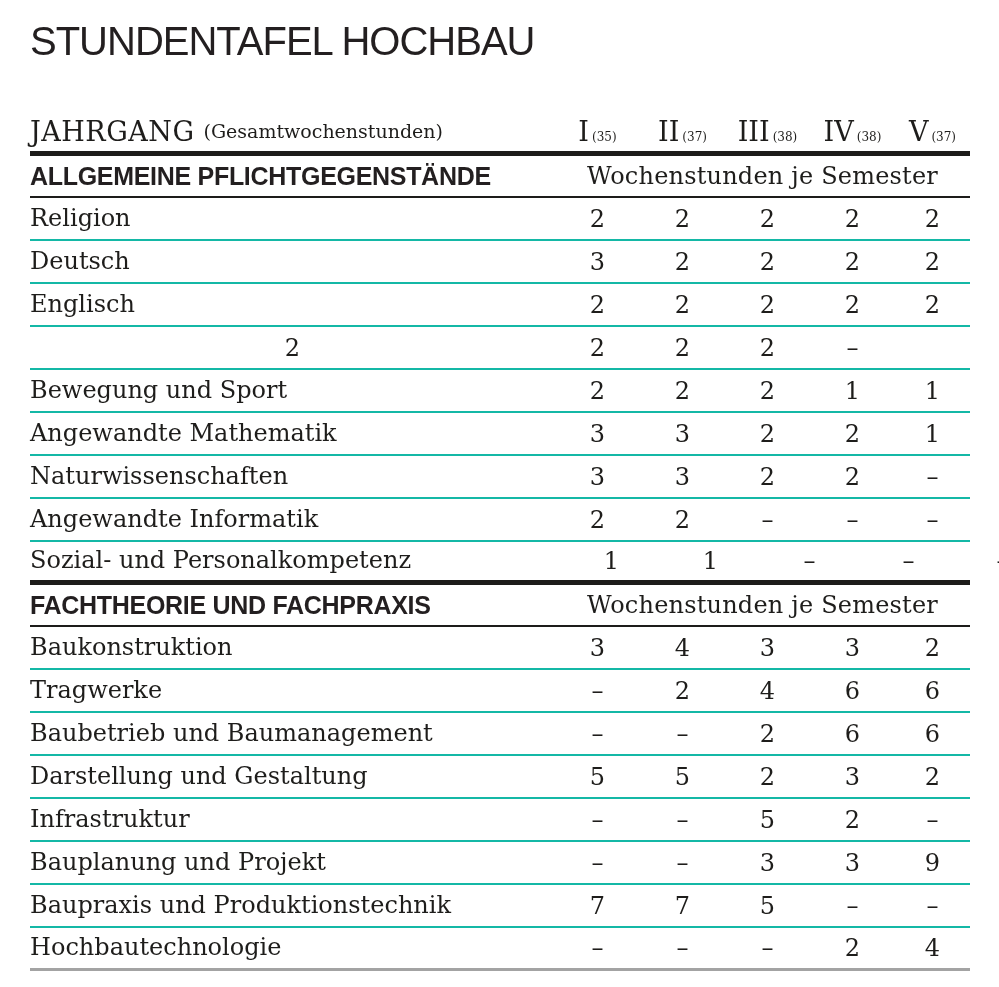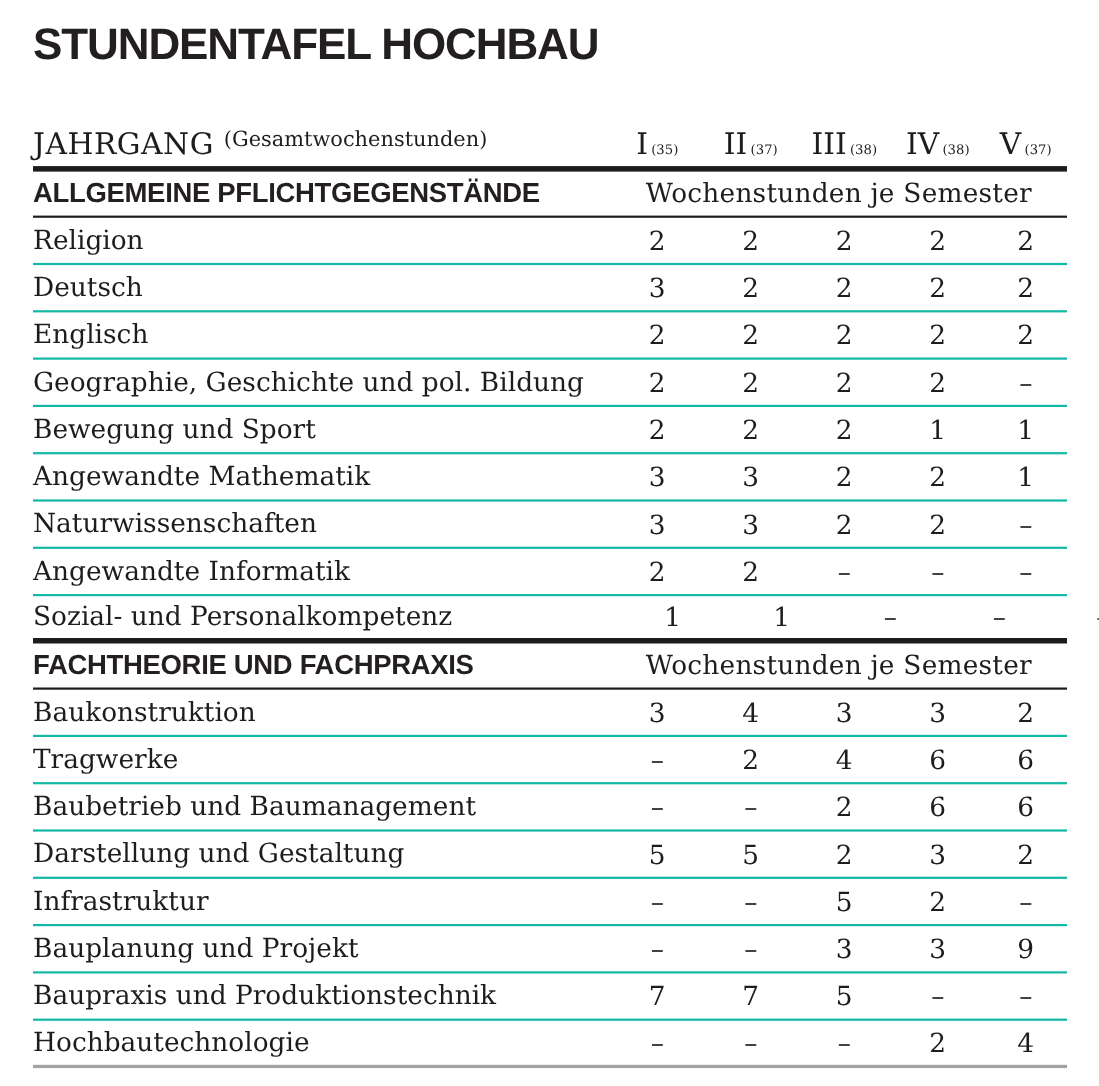--- a/index.html
+++ b/index.html
@@ -13,21 +13,21 @@
     height: 987px;
     background: #ffffff;
     overflow: hidden;
     font-family: "DejaVu Serif", serif;
     color: #1e1d1b;
   }
   .title {
     margin: 0 0 0 30px;
     padding-top: 21px;
     font-family: "Liberation Sans", sans-serif;
-    font-weight: 700;
+    font-weight: 400;
     font-size: 40px;
     line-height: 1;
     letter-spacing: -1px;
     color: #231f20;
   }
   .table {
     width: 940px;
     margin-left: 30px;
     margin-top: 51px;
   }
@@ -60,21 +60,21 @@
   }
   .cell { box-sizing: border-box; }
   .subject-cell {
     font-size: 24px;
     line-height: 1;
     white-space: nowrap;
     padding-bottom: 2px;
   }
   .header-left {
     display: flex;
-    align-items: flex-start;
+    align-items: center;
     gap: 9px;
     padding-bottom: 6px;
     white-space: nowrap;
   }
   .jahrgang-label {
     font-size: 27px;
     line-height: 1;
     letter-spacing: 0.5px;
   }
   .jahrgang-sub {
@@ -177,21 +177,20 @@
     </div>
     <div class="row data">
       <div class="cell subject-cell">Englisch</div>
       <div class="cell num-cell">2</div>
       <div class="cell num-cell">2</div>
       <div class="cell num-cell">2</div>
       <div class="cell num-cell">2</div>
       <div class="cell num-cell">2</div>
     </div>
     <div class="row data">
-      <div class="cell subject-cell">Geographie, Geschichte und pol. Bildung</div>
       <div class="cell num-cell">2</div>
       <div class="cell num-cell">2</div>
       <div class="cell num-cell">2</div>
       <div class="cell num-cell">2</div>
       <div class="cell num-cell">–</div>
     </div>
     <div class="row data">
       <div class="cell subject-cell">Bewegung und Sport</div>
       <div class="cell num-cell">2</div>
       <div class="cell num-cell">2</div>

